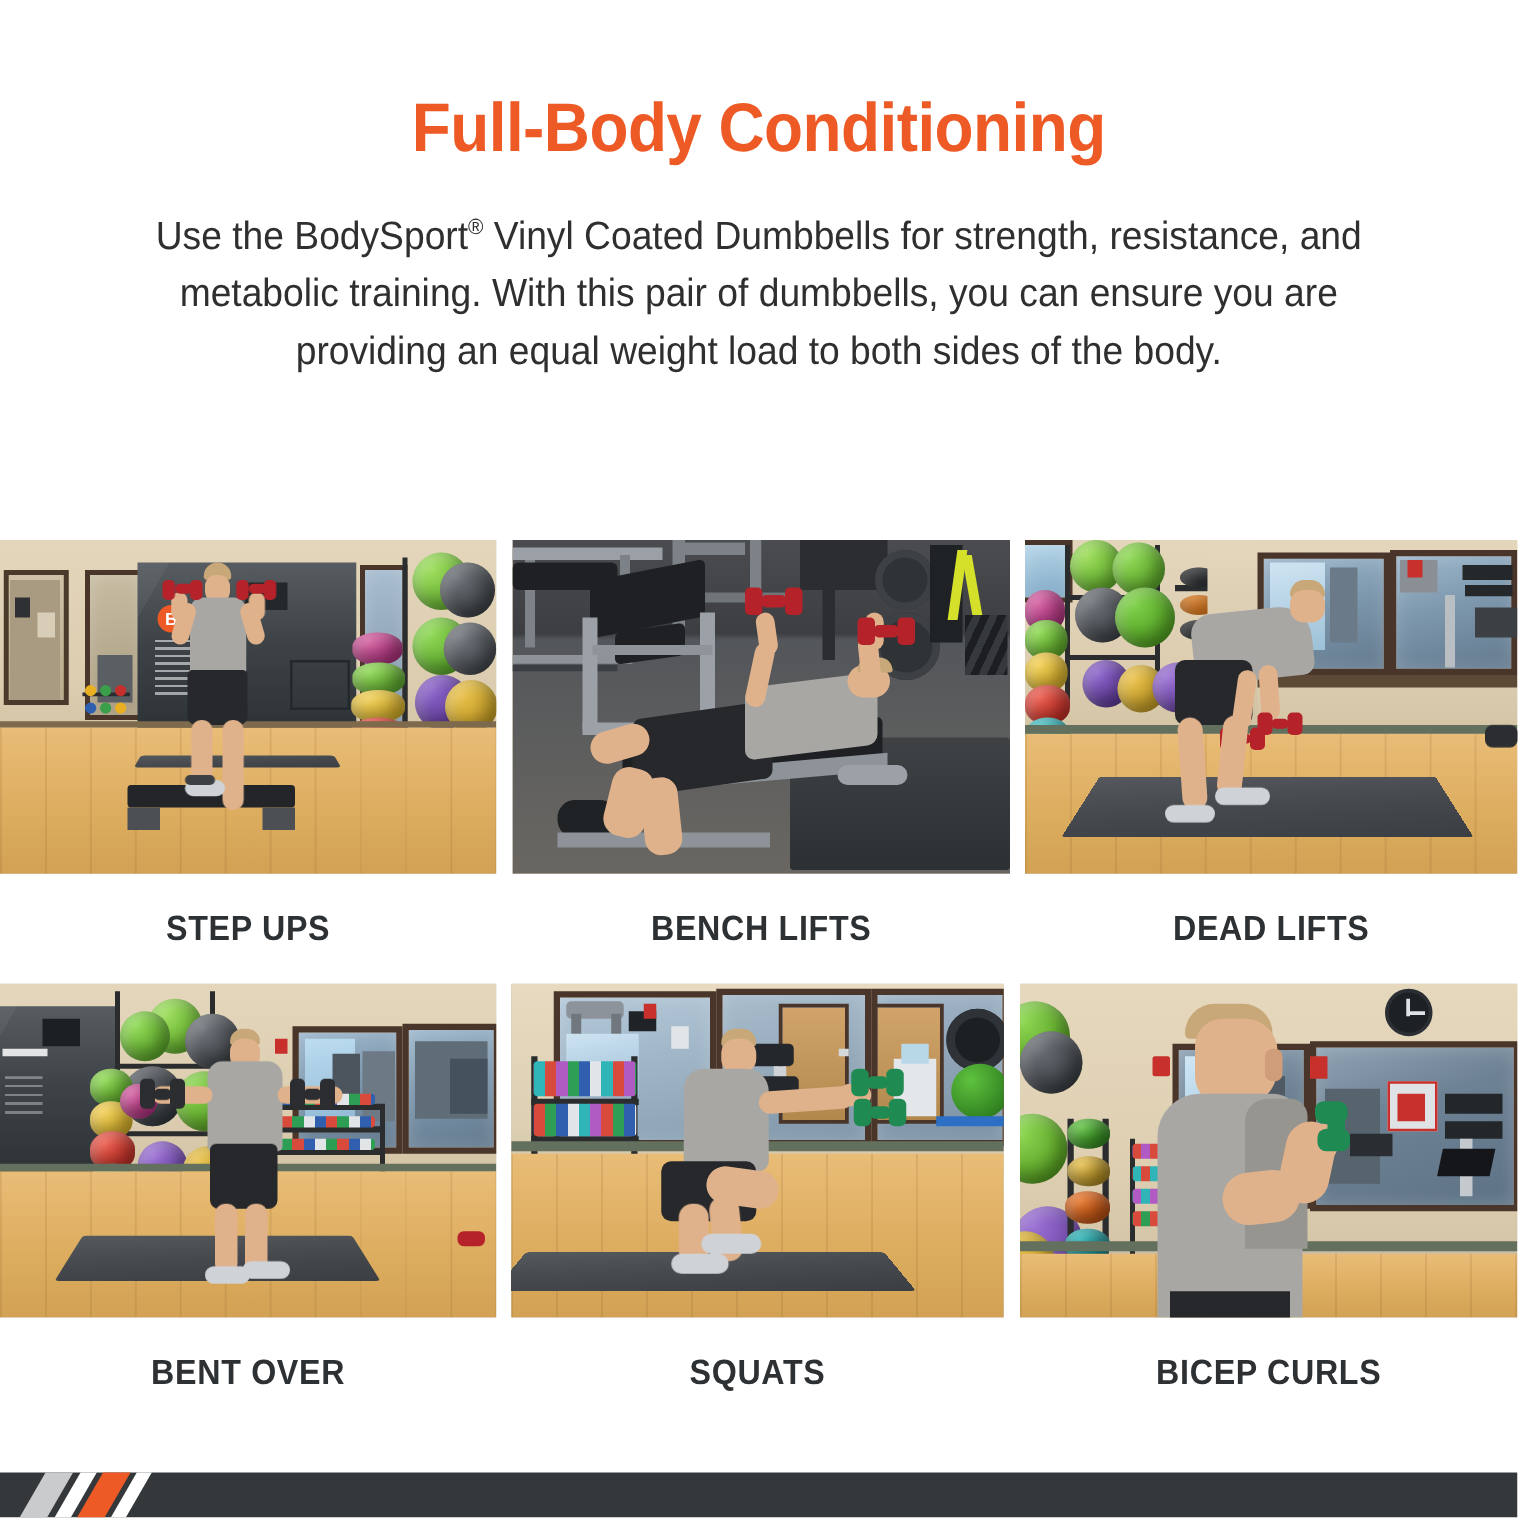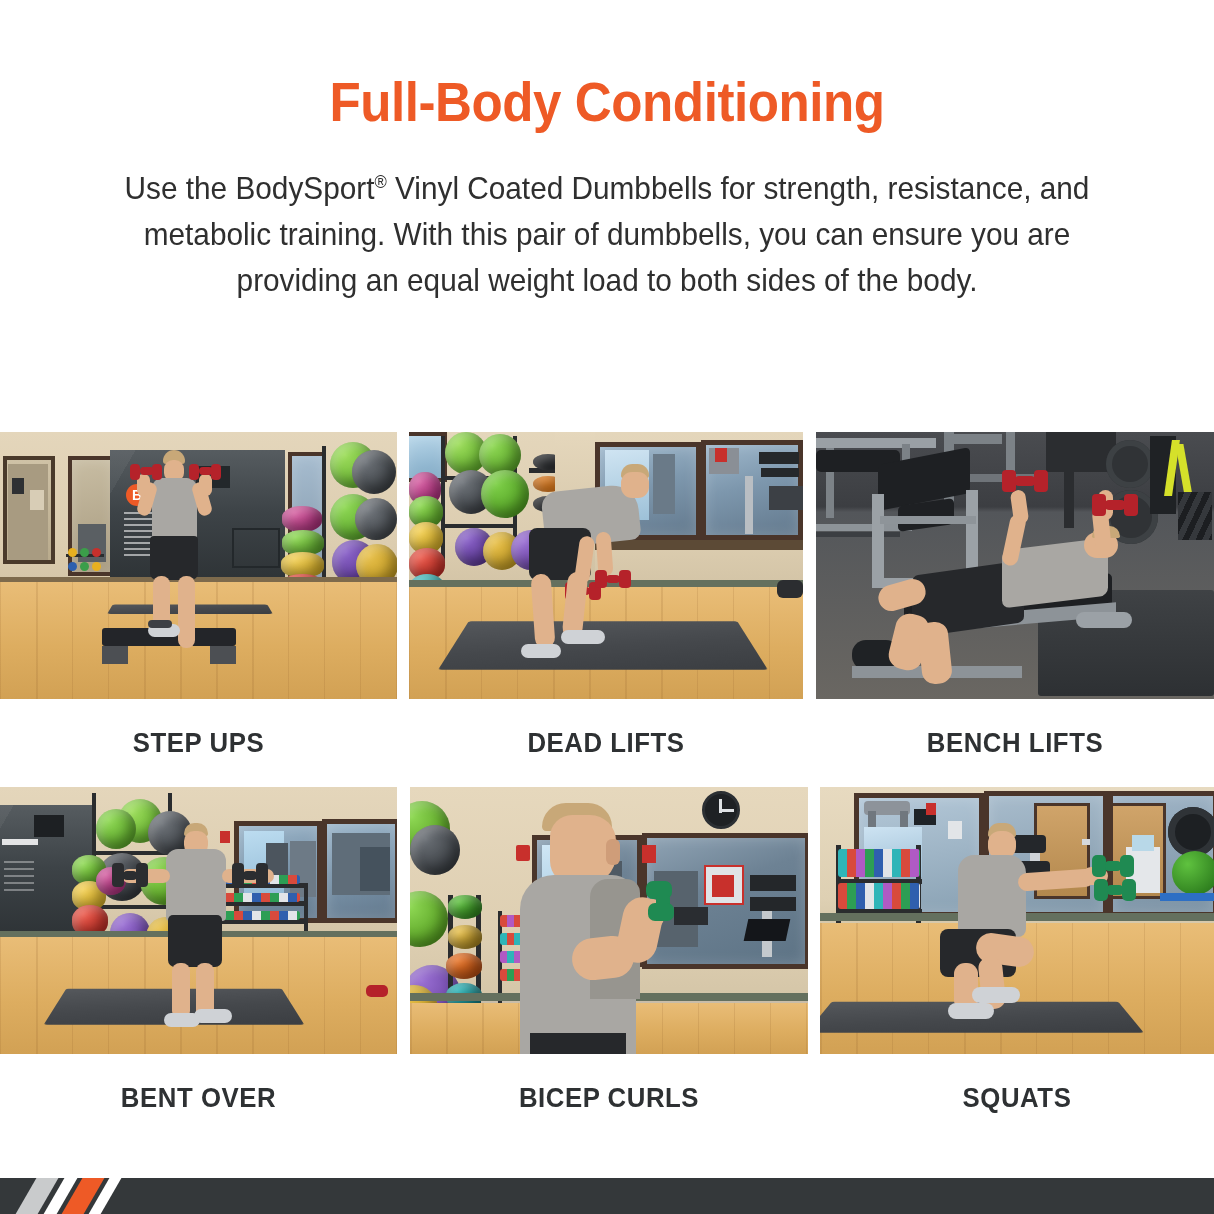--- a/index.html
+++ b/index.html
@@ -286,20 +286,86 @@
             <div class="shorts" style="left:150px;top:104px;width:48px;height:44px;border-radius:4px 4px 7px 7px;"></div>
             <div class="skin" style="left:153px;top:144px;width:17px;height:56px;border-radius:8px;"></div>
             <div class="skin" style="left:178px;top:144px;width:17px;height:72px;border-radius:8px;"></div>
             <div class="shoe" style="left:148px;top:192px;width:32px;height:13px;"></div>
             <div class="shoe-d" style="left:148px;top:188px;width:24px;height:8px;border-radius:6px;"></div>
           </div>
         </div>
         <div class="caption">STEP UPS</div>
       </div>
 
+      <div class="cell c2">
+        <div class="photo">
+          <div class="scene">
+            <div style="position:absolute;inset:0;background:linear-gradient(180deg,#4a4c50 0%,#3c3e42 28%,#53565a 30%,#6a6762 100%);"></div>
+
+            <div class="machine" style="left:0;top:6px;width:120px;height:10px;background:#9aa0a5;"></div>
+            <div class="machine" style="left:10px;top:16px;width:8px;height:70px;"></div>
+            <div class="machine" style="left:86px;top:12px;width:8px;height:62px;"></div>
+            <div class="bench" style="left:0;top:18px;width:84px;height:22px;"></div>
+            <div class="machine" style="left:128px;top:0;width:10px;height:80px;"></div>
+            <div class="machine" style="left:190px;top:0;width:9px;height:52px;"></div>
+            <div style="position:absolute;left:132px;top:2px;width:54px;height:10px;background:#7c8287;"></div>
+            <div style="position:absolute;left:230px;top:0;width:70px;height:40px;background:#2b2d30;"></div>
+            <div style="position:absolute;left:248px;top:0;width:10px;height:96px;background:#2b2d30;"></div>
+
+            <div class="plate" style="left:290px;top:8px;width:48px;height:48px;"></div>
+            <div class="plate" style="left:288px;top:58px;width:54px;height:54px;"></div>
+            <div style="position:absolute;left:334px;top:4px;width:26px;height:78px;background:#1f2225;"></div>
+            <div style="position:absolute;left:352px;top:8px;width:8px;height:56px;background:#d5e02a;transform:skewX(-8deg);"></div>
+            <div style="position:absolute;left:364px;top:12px;width:8px;height:52px;background:#d5e02a;transform:skewX(10deg);"></div>
+            <div style="position:absolute;left:362px;top:60px;width:34px;height:48px;background:repeating-linear-gradient(115deg,#1c1e21 0 6px,#35383c 6px 12px);"></div>
+
+            <div style="position:absolute;left:148px;top:42px;width:70px;height:8px;background:#6f7479;"></div>
+            <div style="position:absolute;left:0;top:92px;width:96px;height:7px;background:#8d9398;"></div>
+            <div class="rackbar" style="left:0;top:100px;width:84px;height:5px;background:#3b3e42;"></div>
+
+            <div class="bench" style="left:62px;top:24px;width:92px;height:46px;transform:skewY(-11deg);"></div>
+            <div class="bench" style="left:82px;top:70px;width:56px;height:26px;transform:skewY(-8deg);"></div>
+            <div class="machine" style="left:56px;top:62px;width:12px;height:90px;background:#9ba1a6;"></div>
+            <div class="machine" style="left:150px;top:58px;width:12px;height:84px;background:#9ba1a6;"></div>
+            <div class="machine" style="left:56px;top:146px;width:110px;height:10px;background:#9ba1a6;"></div>
+            <div class="machine" style="left:64px;top:84px;width:96px;height:8px;background:#8e9499;"></div>
+
+            <div class="mat" style="left:222px;top:158px;width:176px;height:106px;background:linear-gradient(180deg,#3f4245,#2d3033);"></div>
+
+            <div class="bench" style="left:88px;top:152px;width:208px;height:34px;transform:skewY(-6deg);"></div>
+            <div class="machine" style="left:120px;top:178px;width:180px;height:14px;background:#8d9398;transform:skewY(-5deg);"></div>
+            <div class="machine" style="left:36px;top:208px;width:48px;height:30px;background:#1f2225;border-radius:14px;"></div>
+            <div class="machine" style="left:36px;top:234px;width:170px;height:12px;background:#8d9398;"></div>
+            <div class="machine" style="left:260px;top:180px;width:56px;height:16px;background:#9ba1a6;border-radius:8px;"></div>
+
+            <div class="shorts" style="left:96px;top:136px;width:112px;height:62px;transform:skewY(-8deg);border-radius:6px;"></div>
+            <div class="shirt" style="left:186px;top:112px;width:106px;height:58px;transform:skewY(-7deg);border-radius:8px;"></div>
+            <div class="skin" style="left:268px;top:100px;width:34px;height:26px;border-radius:13px;"></div>
+            <div class="hair" style="left:276px;top:94px;width:28px;height:12px;border-radius:12px 12px 2px 2px;"></div>
+
+            <div class="skin" style="left:190px;top:82px;width:16px;height:52px;border-radius:8px;transform:rotate(12deg);"></div>
+            <div class="skin" style="left:196px;top:58px;width:15px;height:34px;border-radius:8px;transform:rotate(-8deg);"></div>
+            <div class="skin" style="left:278px;top:76px;width:16px;height:48px;border-radius:8px;transform:rotate(-6deg);"></div>
+            <div class="skin" style="left:282px;top:58px;width:15px;height:30px;border-radius:8px;"></div>
+
+            <div class="db-red" style="left:186px;top:38px;width:14px;height:22px;border-radius:4px;"></div>
+            <div class="db-red" style="left:199px;top:44px;width:20px;height:10px;"></div>
+            <div class="db-red" style="left:218px;top:38px;width:14px;height:22px;border-radius:4px;"></div>
+            <div class="db-red" style="left:276px;top:62px;width:14px;height:22px;border-radius:4px;"></div>
+            <div class="db-red" style="left:289px;top:68px;width:20px;height:10px;"></div>
+            <div class="db-red" style="left:308px;top:62px;width:14px;height:22px;border-radius:4px;"></div>
+
+            <div class="skin" style="left:62px;top:150px;width:48px;height:26px;border-radius:14px;transform:rotate(-16deg);"></div>
+            <div class="skin" style="left:76px;top:182px;width:34px;height:56px;border-radius:14px;transform:rotate(14deg);"></div>
+            <div class="skin" style="left:104px;top:190px;width:30px;height:62px;border-radius:13px;transform:rotate(-6deg);"></div>
+          </div>
+        </div>
+        <div class="caption">BENCH LIFTS</div>
+      </div>
+
       <div class="cell c3">
         <div class="photo">
           <div class="scene">
             <div class="wall-tan" style="height:58%"></div>
 
             <div class="glass" style="left:-6px;top:0;width:44px;height:50px;border-width:4px;background:linear-gradient(170deg,#b8d7ea,#7fa8c4);"></div>
 
             <div class="rackbar" style="left:32px;top:4px;width:4px;height:128px;"></div>
             <div class="rackbar" style="left:104px;top:4px;width:4px;height:128px;"></div>
             <div class="rackbar" style="left:32px;top:44px;width:76px;height:4px;"></div>
@@ -358,86 +424,20 @@
             <div class="db-red" style="left:210px;top:138px;width:12px;height:18px;"></div>
 
             <div class="skin" style="left:124px;top:142px;width:20px;height:74px;border-radius:10px;transform:rotate(-4deg);"></div>
             <div class="skin" style="left:156px;top:140px;width:20px;height:66px;border-radius:10px;transform:rotate(6deg);"></div>
             <div class="shoe" style="left:112px;top:212px;width:40px;height:14px;"></div>
             <div class="shoe" style="left:152px;top:198px;width:44px;height:14px;"></div>
             <div class="db-dark" style="left:368px;top:148px;width:26px;height:18px;border-radius:6px;"></div>
           </div>
         </div>
         <div class="caption">DEAD LIFTS</div>
-      </div>
-
-      <div class="cell c2">
-        <div class="photo">
-          <div class="scene">
-            <div style="position:absolute;inset:0;background:linear-gradient(180deg,#4a4c50 0%,#3c3e42 28%,#53565a 30%,#6a6762 100%);"></div>
-
-            <div class="machine" style="left:0;top:6px;width:120px;height:10px;background:#9aa0a5;"></div>
-            <div class="machine" style="left:10px;top:16px;width:8px;height:70px;"></div>
-            <div class="machine" style="left:86px;top:12px;width:8px;height:62px;"></div>
-            <div class="bench" style="left:0;top:18px;width:84px;height:22px;"></div>
-            <div class="machine" style="left:128px;top:0;width:10px;height:80px;"></div>
-            <div class="machine" style="left:190px;top:0;width:9px;height:52px;"></div>
-            <div style="position:absolute;left:132px;top:2px;width:54px;height:10px;background:#7c8287;"></div>
-            <div style="position:absolute;left:230px;top:0;width:70px;height:40px;background:#2b2d30;"></div>
-            <div style="position:absolute;left:248px;top:0;width:10px;height:96px;background:#2b2d30;"></div>
-
-            <div class="plate" style="left:290px;top:8px;width:48px;height:48px;"></div>
-            <div class="plate" style="left:288px;top:58px;width:54px;height:54px;"></div>
-            <div style="position:absolute;left:334px;top:4px;width:26px;height:78px;background:#1f2225;"></div>
-            <div style="position:absolute;left:352px;top:8px;width:8px;height:56px;background:#d5e02a;transform:skewX(-8deg);"></div>
-            <div style="position:absolute;left:364px;top:12px;width:8px;height:52px;background:#d5e02a;transform:skewX(10deg);"></div>
-            <div style="position:absolute;left:362px;top:60px;width:34px;height:48px;background:repeating-linear-gradient(115deg,#1c1e21 0 6px,#35383c 6px 12px);"></div>
-
-            <div style="position:absolute;left:148px;top:42px;width:70px;height:8px;background:#6f7479;"></div>
-            <div style="position:absolute;left:0;top:92px;width:96px;height:7px;background:#8d9398;"></div>
-            <div class="rackbar" style="left:0;top:100px;width:84px;height:5px;background:#3b3e42;"></div>
-
-            <div class="bench" style="left:62px;top:24px;width:92px;height:46px;transform:skewY(-11deg);"></div>
-            <div class="bench" style="left:82px;top:70px;width:56px;height:26px;transform:skewY(-8deg);"></div>
-            <div class="machine" style="left:56px;top:62px;width:12px;height:90px;background:#9ba1a6;"></div>
-            <div class="machine" style="left:150px;top:58px;width:12px;height:84px;background:#9ba1a6;"></div>
-            <div class="machine" style="left:56px;top:146px;width:110px;height:10px;background:#9ba1a6;"></div>
-            <div class="machine" style="left:64px;top:84px;width:96px;height:8px;background:#8e9499;"></div>
-
-            <div class="mat" style="left:222px;top:158px;width:176px;height:106px;background:linear-gradient(180deg,#3f4245,#2d3033);"></div>
-
-            <div class="bench" style="left:88px;top:152px;width:208px;height:34px;transform:skewY(-6deg);"></div>
-            <div class="machine" style="left:120px;top:178px;width:180px;height:14px;background:#8d9398;transform:skewY(-5deg);"></div>
-            <div class="machine" style="left:36px;top:208px;width:48px;height:30px;background:#1f2225;border-radius:14px;"></div>
-            <div class="machine" style="left:36px;top:234px;width:170px;height:12px;background:#8d9398;"></div>
-            <div class="machine" style="left:260px;top:180px;width:56px;height:16px;background:#9ba1a6;border-radius:8px;"></div>
-
-            <div class="shorts" style="left:96px;top:136px;width:112px;height:62px;transform:skewY(-8deg);border-radius:6px;"></div>
-            <div class="shirt" style="left:186px;top:112px;width:106px;height:58px;transform:skewY(-7deg);border-radius:8px;"></div>
-            <div class="skin" style="left:268px;top:100px;width:34px;height:26px;border-radius:13px;"></div>
-            <div class="hair" style="left:276px;top:94px;width:28px;height:12px;border-radius:12px 12px 2px 2px;"></div>
-
-            <div class="skin" style="left:190px;top:82px;width:16px;height:52px;border-radius:8px;transform:rotate(12deg);"></div>
-            <div class="skin" style="left:196px;top:58px;width:15px;height:34px;border-radius:8px;transform:rotate(-8deg);"></div>
-            <div class="skin" style="left:278px;top:76px;width:16px;height:48px;border-radius:8px;transform:rotate(-6deg);"></div>
-            <div class="skin" style="left:282px;top:58px;width:15px;height:30px;border-radius:8px;"></div>
-
-            <div class="db-red" style="left:186px;top:38px;width:14px;height:22px;border-radius:4px;"></div>
-            <div class="db-red" style="left:199px;top:44px;width:20px;height:10px;"></div>
-            <div class="db-red" style="left:218px;top:38px;width:14px;height:22px;border-radius:4px;"></div>
-            <div class="db-red" style="left:276px;top:62px;width:14px;height:22px;border-radius:4px;"></div>
-            <div class="db-red" style="left:289px;top:68px;width:20px;height:10px;"></div>
-            <div class="db-red" style="left:308px;top:62px;width:14px;height:22px;border-radius:4px;"></div>
-
-            <div class="skin" style="left:62px;top:150px;width:48px;height:26px;border-radius:14px;transform:rotate(-16deg);"></div>
-            <div class="skin" style="left:76px;top:182px;width:34px;height:56px;border-radius:14px;transform:rotate(14deg);"></div>
-            <div class="skin" style="left:104px;top:190px;width:30px;height:62px;border-radius:13px;transform:rotate(-6deg);"></div>
-          </div>
-        </div>
-        <div class="caption">BENCH LIFTS</div>
       </div>
     </div>
 
     <div class="grid-row">
 
       <div class="cell c1">
         <div class="photo">
           <div class="scene">
             <div class="wall-tan" style="height:56%"></div>
 
@@ -502,20 +502,92 @@
             <div class="skin" style="left:172px;top:176px;width:18px;height:56px;border-radius:8px;"></div>
             <div class="skin" style="left:196px;top:176px;width:18px;height:56px;border-radius:8px;"></div>
             <div class="shoe" style="left:164px;top:226px;width:36px;height:14px;"></div>
             <div class="shoe" style="left:194px;top:222px;width:38px;height:14px;"></div>
             <div class="db-red" style="left:366px;top:198px;width:22px;height:12px;border-radius:5px;"></div>
           </div>
         </div>
         <div class="caption">BENT OVER</div>
       </div>
 
+      <div class="cell c3">
+        <div class="photo">
+          <div class="scene">
+            <div class="wall-tan" style="height:52%;background:linear-gradient(180deg,#e7dac0 0%,#ded0b3 80%,#d6c8aa 100%);"></div>
+
+            <div class="glass" style="left:34px;top:6px;width:130px;height:124px;border-color:#4a352a;background:linear-gradient(170deg,#b4c8d8,#8aa2b4);"></div>
+            <div class="glass" style="left:164px;top:4px;width:124px;height:126px;border-color:#4a352a;background:linear-gradient(170deg,#a8bccc,#8097a9);"></div>
+            <div class="glass" style="left:288px;top:4px;width:110px;height:126px;border-color:#4a352a;background:linear-gradient(170deg,#9fb4c6,#7b92a4);"></div>
+
+            <div style="position:absolute;left:44px;top:14px;width:46px;height:14px;background:#8d939a;border-radius:4px;"></div>
+            <div style="position:absolute;left:48px;top:24px;width:8px;height:50px;background:#70777e;"></div>
+            <div style="position:absolute;left:80px;top:24px;width:8px;height:50px;background:#70777e;"></div>
+            <div style="position:absolute;left:94px;top:22px;width:22px;height:16px;background:#1f2327;"></div>
+            <div style="position:absolute;left:44px;top:40px;width:58px;height:50px;background:linear-gradient(170deg,#cde3f2,#9cbdd4);"></div>
+            <div style="position:absolute;left:128px;top:34px;width:14px;height:18px;background:#e2e5e8;"></div>
+            <div style="position:absolute;left:106px;top:16px;width:10px;height:12px;background:#c8302c;"></div>
+
+            <div style="position:absolute;left:214px;top:16px;width:56px;height:96px;background:linear-gradient(180deg,#d0a46a,#b3884d);border:3px solid #4a352a;"></div>
+            <div style="position:absolute;left:290px;top:16px;width:56px;height:96px;background:linear-gradient(180deg,#d0a46a,#b3884d);border:3px solid #4a352a;"></div>
+            <div style="position:absolute;left:262px;top:52px;width:8px;height:6px;background:#d6d9dc;"></div>
+
+            <div style="position:absolute;left:172px;top:48px;width:54px;height:18px;background:#24272b;border-radius:4px;"></div>
+            <div style="position:absolute;left:176px;top:66px;width:10px;height:30px;background:#cfd3d7;"></div>
+            <div style="position:absolute;left:210px;top:66px;width:10px;height:30px;background:#cfd3d7;"></div>
+            <div style="position:absolute;left:170px;top:74px;width:60px;height:14px;background:#24272b;border-radius:4px;"></div>
+
+            <div style="position:absolute;left:306px;top:60px;width:34px;height:46px;background:#e4e7ea;"></div>
+            <div style="position:absolute;left:312px;top:48px;width:22px;height:16px;background:#b8d8e8;"></div>
+
+            <div class="plate" style="left:348px;top:20px;width:50px;height:50px;background:#1d2023;box-shadow:inset 0 0 0 7px #2f3337;"></div>
+            <div style="position:absolute;left:352px;top:64px;width:46px;height:44px;border-radius:50%;background:radial-gradient(circle at 34% 30%,#5fc23f,#1f6a14);"></div>
+            <div style="position:absolute;left:340px;top:106px;width:58px;height:8px;background:#2d6fc4;"></div>
+
+            <div class="rackbar" style="left:16px;top:58px;width:5px;height:90px;"></div>
+            <div class="rackbar" style="left:96px;top:58px;width:5px;height:90px;"></div>
+            <div class="rackbar" style="left:16px;top:92px;width:86px;height:5px;"></div>
+            <div class="rackbar" style="left:16px;top:122px;width:86px;height:5px;"></div>
+            <div class="dot-rack" style="left:18px;top:62px;width:82px;height:28px;background:repeating-linear-gradient(90deg,#2fb5b8 0 9px,#d84a3c 9px 18px,#b05ac4 18px 27px,#2d9e54 27px 36px,#2f5fae 36px 45px,#e2e5e8 45px 54px);"></div>
+            <div class="dot-rack" style="left:18px;top:96px;width:82px;height:26px;background:repeating-linear-gradient(90deg,#d84a3c 0 9px,#2d9e54 9px 18px,#2f5fae 18px 27px,#e2e5e8 27px 36px,#2fb5b8 36px 45px,#b05ac4 45px 54px);"></div>
+            <div class="rackbar" style="left:14px;top:148px;width:92px;height:5px;"></div>
+            <div style="position:absolute;left:16px;top:152px;width:12px;height:12px;background:#2a2d31;border-radius:50%;"></div>
+            <div style="position:absolute;left:90px;top:152px;width:12px;height:12px;background:#2a2d31;border-radius:50%;"></div>
+
+            <div class="wall-base" style="bottom:50%;height:8px;background:#64705e;"></div>
+            <div class="floor-wood2" style="height:49%"></div>
+
+            <div class="mat" style="left:0;top:200px;width:310px;height:58px;transform:perspective(300px) rotateX(58deg);"></div>
+
+            <div class="hair" style="left:168px;top:36px;width:28px;height:14px;border-radius:13px 13px 3px 3px;"></div>
+            <div class="skin" style="left:168px;top:44px;width:28px;height:28px;border-radius:12px;"></div>
+            <div class="shirt" style="left:138px;top:68px;width:68px;height:82px;border-radius:16px 18px 8px 8px;"></div>
+
+            <div class="skin" style="left:198px;top:84px;width:76px;height:18px;border-radius:9px;transform:rotate(-4deg);"></div>
+            <div class="skin" style="left:262px;top:80px;width:26px;height:18px;border-radius:9px;"></div>
+            <div class="db-green" style="left:272px;top:68px;width:14px;height:22px;border-radius:5px;"></div>
+            <div class="db-green" style="left:285px;top:74px;width:16px;height:10px;"></div>
+            <div class="db-green" style="left:300px;top:68px;width:14px;height:22px;border-radius:5px;"></div>
+            <div class="db-green" style="left:274px;top:92px;width:14px;height:22px;border-radius:5px;"></div>
+            <div class="db-green" style="left:287px;top:98px;width:16px;height:10px;"></div>
+            <div class="db-green" style="left:302px;top:92px;width:14px;height:22px;border-radius:5px;"></div>
+
+            <div class="shorts" style="left:120px;top:142px;width:76px;height:48px;border-radius:8px;"></div>
+            <div class="skin" style="left:156px;top:148px;width:58px;height:30px;border-radius:16px;transform:rotate(8deg);"></div>
+            <div class="skin" style="left:160px;top:170px;width:24px;height:52px;border-radius:11px;transform:rotate(-6deg);"></div>
+            <div class="skin" style="left:134px;top:176px;width:24px;height:48px;border-radius:11px;"></div>
+            <div class="shoe" style="left:128px;top:216px;width:46px;height:16px;"></div>
+            <div class="shoe" style="left:152px;top:200px;width:48px;height:16px;"></div>
+          </div>
+        </div>
+        <div class="caption">SQUATS</div>
+      </div>
+
       <div class="cell c2">
         <div class="photo">
           <div class="scene">
             <div class="wall-tan" style="height:78%;background:linear-gradient(180deg,#e6d8bd 0%,#decfb2 70%,#d5c6a8 100%);"></div>
 
             <div style="position:absolute;left:292px;top:4px;width:38px;height:38px;border-radius:50%;background:#1e2124;border:3px solid #2b2f33;"></div>
             <div style="position:absolute;left:309px;top:12px;width:3px;height:14px;background:#dfe2e5;"></div>
             <div style="position:absolute;left:310px;top:22px;width:14px;height:3px;background:#dfe2e5;"></div>
 
             <div class="ball" style="left:-16px;top:14px;width:56px;height:56px;background:radial-gradient(circle at 32% 28%,#8fd954,#41880f);"></div>
@@ -570,92 +642,20 @@
             <div class="skin" style="left:228px;top:112px;width:26px;height:30px;border-radius:12px;"></div>
 
             <div class="db-green" style="left:236px;top:94px;width:26px;height:18px;border-radius:7px;"></div>
             <div class="db-green" style="left:246px;top:108px;width:14px;height:12px;"></div>
             <div class="db-green" style="left:238px;top:116px;width:26px;height:18px;border-radius:7px;"></div>
             <div class="shorts" style="left:120px;top:246px;width:96px;height:24px;"></div>
           </div>
         </div>
         <div class="caption">BICEP CURLS</div>
       </div>
-
-      <div class="cell c3">
-        <div class="photo">
-          <div class="scene">
-            <div class="wall-tan" style="height:52%;background:linear-gradient(180deg,#e7dac0 0%,#ded0b3 80%,#d6c8aa 100%);"></div>
-
-            <div class="glass" style="left:34px;top:6px;width:130px;height:124px;border-color:#4a352a;background:linear-gradient(170deg,#b4c8d8,#8aa2b4);"></div>
-            <div class="glass" style="left:164px;top:4px;width:124px;height:126px;border-color:#4a352a;background:linear-gradient(170deg,#a8bccc,#8097a9);"></div>
-            <div class="glass" style="left:288px;top:4px;width:110px;height:126px;border-color:#4a352a;background:linear-gradient(170deg,#9fb4c6,#7b92a4);"></div>
-
-            <div style="position:absolute;left:44px;top:14px;width:46px;height:14px;background:#8d939a;border-radius:4px;"></div>
-            <div style="position:absolute;left:48px;top:24px;width:8px;height:50px;background:#70777e;"></div>
-            <div style="position:absolute;left:80px;top:24px;width:8px;height:50px;background:#70777e;"></div>
-            <div style="position:absolute;left:94px;top:22px;width:22px;height:16px;background:#1f2327;"></div>
-            <div style="position:absolute;left:44px;top:40px;width:58px;height:50px;background:linear-gradient(170deg,#cde3f2,#9cbdd4);"></div>
-            <div style="position:absolute;left:128px;top:34px;width:14px;height:18px;background:#e2e5e8;"></div>
-            <div style="position:absolute;left:106px;top:16px;width:10px;height:12px;background:#c8302c;"></div>
-
-            <div style="position:absolute;left:214px;top:16px;width:56px;height:96px;background:linear-gradient(180deg,#d0a46a,#b3884d);border:3px solid #4a352a;"></div>
-            <div style="position:absolute;left:290px;top:16px;width:56px;height:96px;background:linear-gradient(180deg,#d0a46a,#b3884d);border:3px solid #4a352a;"></div>
-            <div style="position:absolute;left:262px;top:52px;width:8px;height:6px;background:#d6d9dc;"></div>
-
-            <div style="position:absolute;left:172px;top:48px;width:54px;height:18px;background:#24272b;border-radius:4px;"></div>
-            <div style="position:absolute;left:176px;top:66px;width:10px;height:30px;background:#cfd3d7;"></div>
-            <div style="position:absolute;left:210px;top:66px;width:10px;height:30px;background:#cfd3d7;"></div>
-            <div style="position:absolute;left:170px;top:74px;width:60px;height:14px;background:#24272b;border-radius:4px;"></div>
-
-            <div style="position:absolute;left:306px;top:60px;width:34px;height:46px;background:#e4e7ea;"></div>
-            <div style="position:absolute;left:312px;top:48px;width:22px;height:16px;background:#b8d8e8;"></div>
-
-            <div class="plate" style="left:348px;top:20px;width:50px;height:50px;background:#1d2023;box-shadow:inset 0 0 0 7px #2f3337;"></div>
-            <div style="position:absolute;left:352px;top:64px;width:46px;height:44px;border-radius:50%;background:radial-gradient(circle at 34% 30%,#5fc23f,#1f6a14);"></div>
-            <div style="position:absolute;left:340px;top:106px;width:58px;height:8px;background:#2d6fc4;"></div>
-
-            <div class="rackbar" style="left:16px;top:58px;width:5px;height:90px;"></div>
-            <div class="rackbar" style="left:96px;top:58px;width:5px;height:90px;"></div>
-            <div class="rackbar" style="left:16px;top:92px;width:86px;height:5px;"></div>
-            <div class="rackbar" style="left:16px;top:122px;width:86px;height:5px;"></div>
-            <div class="dot-rack" style="left:18px;top:62px;width:82px;height:28px;background:repeating-linear-gradient(90deg,#2fb5b8 0 9px,#d84a3c 9px 18px,#b05ac4 18px 27px,#2d9e54 27px 36px,#2f5fae 36px 45px,#e2e5e8 45px 54px);"></div>
-            <div class="dot-rack" style="left:18px;top:96px;width:82px;height:26px;background:repeating-linear-gradient(90deg,#d84a3c 0 9px,#2d9e54 9px 18px,#2f5fae 18px 27px,#e2e5e8 27px 36px,#2fb5b8 36px 45px,#b05ac4 45px 54px);"></div>
-            <div class="rackbar" style="left:14px;top:148px;width:92px;height:5px;"></div>
-            <div style="position:absolute;left:16px;top:152px;width:12px;height:12px;background:#2a2d31;border-radius:50%;"></div>
-            <div style="position:absolute;left:90px;top:152px;width:12px;height:12px;background:#2a2d31;border-radius:50%;"></div>
-
-            <div class="wall-base" style="bottom:50%;height:8px;background:#64705e;"></div>
-            <div class="floor-wood2" style="height:49%"></div>
-
-            <div class="mat" style="left:0;top:200px;width:310px;height:58px;transform:perspective(300px) rotateX(58deg);"></div>
-
-            <div class="hair" style="left:168px;top:36px;width:28px;height:14px;border-radius:13px 13px 3px 3px;"></div>
-            <div class="skin" style="left:168px;top:44px;width:28px;height:28px;border-radius:12px;"></div>
-            <div class="shirt" style="left:138px;top:68px;width:68px;height:82px;border-radius:16px 18px 8px 8px;"></div>
-
-            <div class="skin" style="left:198px;top:84px;width:76px;height:18px;border-radius:9px;transform:rotate(-4deg);"></div>
-            <div class="skin" style="left:262px;top:80px;width:26px;height:18px;border-radius:9px;"></div>
-            <div class="db-green" style="left:272px;top:68px;width:14px;height:22px;border-radius:5px;"></div>
-            <div class="db-green" style="left:285px;top:74px;width:16px;height:10px;"></div>
-            <div class="db-green" style="left:300px;top:68px;width:14px;height:22px;border-radius:5px;"></div>
-            <div class="db-green" style="left:274px;top:92px;width:14px;height:22px;border-radius:5px;"></div>
-            <div class="db-green" style="left:287px;top:98px;width:16px;height:10px;"></div>
-            <div class="db-green" style="left:302px;top:92px;width:14px;height:22px;border-radius:5px;"></div>
-
-            <div class="shorts" style="left:120px;top:142px;width:76px;height:48px;border-radius:8px;"></div>
-            <div class="skin" style="left:156px;top:148px;width:58px;height:30px;border-radius:16px;transform:rotate(8deg);"></div>
-            <div class="skin" style="left:160px;top:170px;width:24px;height:52px;border-radius:11px;transform:rotate(-6deg);"></div>
-            <div class="skin" style="left:134px;top:176px;width:24px;height:48px;border-radius:11px;"></div>
-            <div class="shoe" style="left:128px;top:216px;width:46px;height:16px;"></div>
-            <div class="shoe" style="left:152px;top:200px;width:48px;height:16px;"></div>
-          </div>
-        </div>
-        <div class="caption">SQUATS</div>
-      </div>
     </div>
   </div>
 
   <div class="bottom-bar">
     <div class="stripe s-gray"></div>
     <div class="stripe s-white"></div>
     <div class="stripe s-orange"></div>
     <div class="stripe s-white2"></div>
   </div>
 

